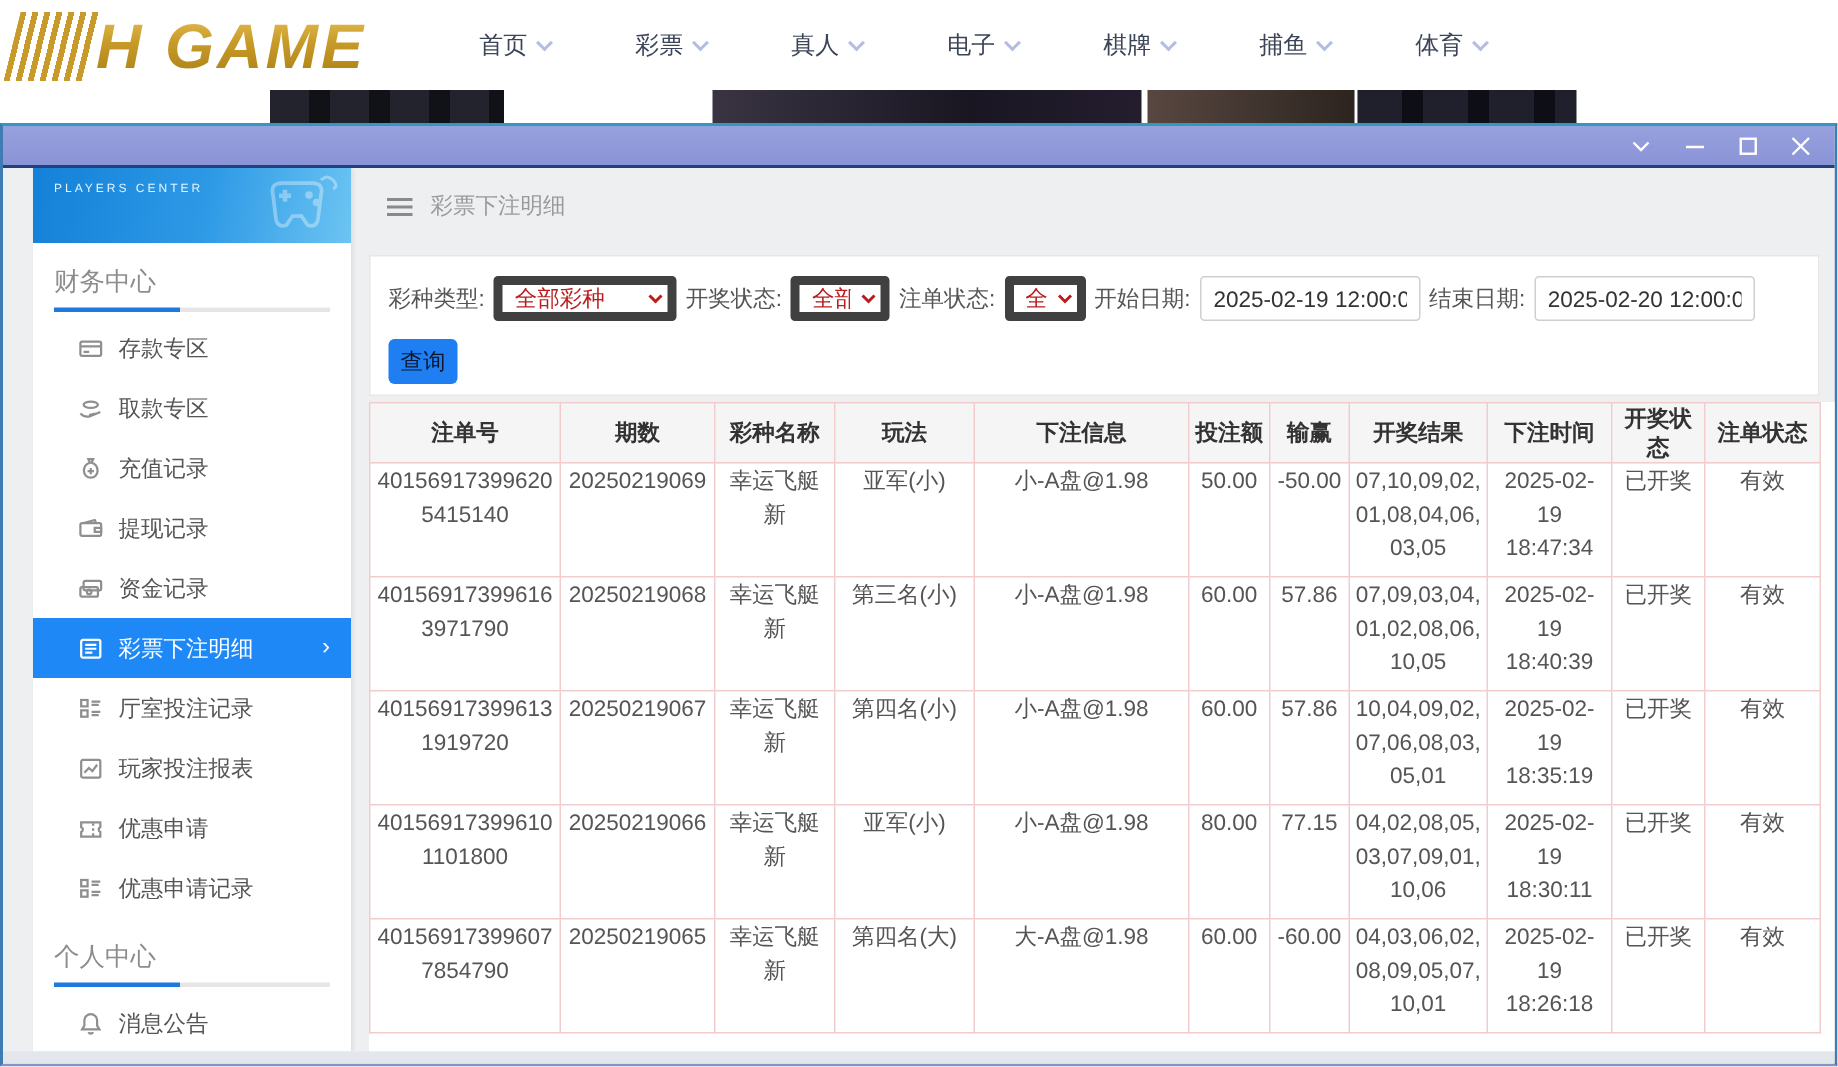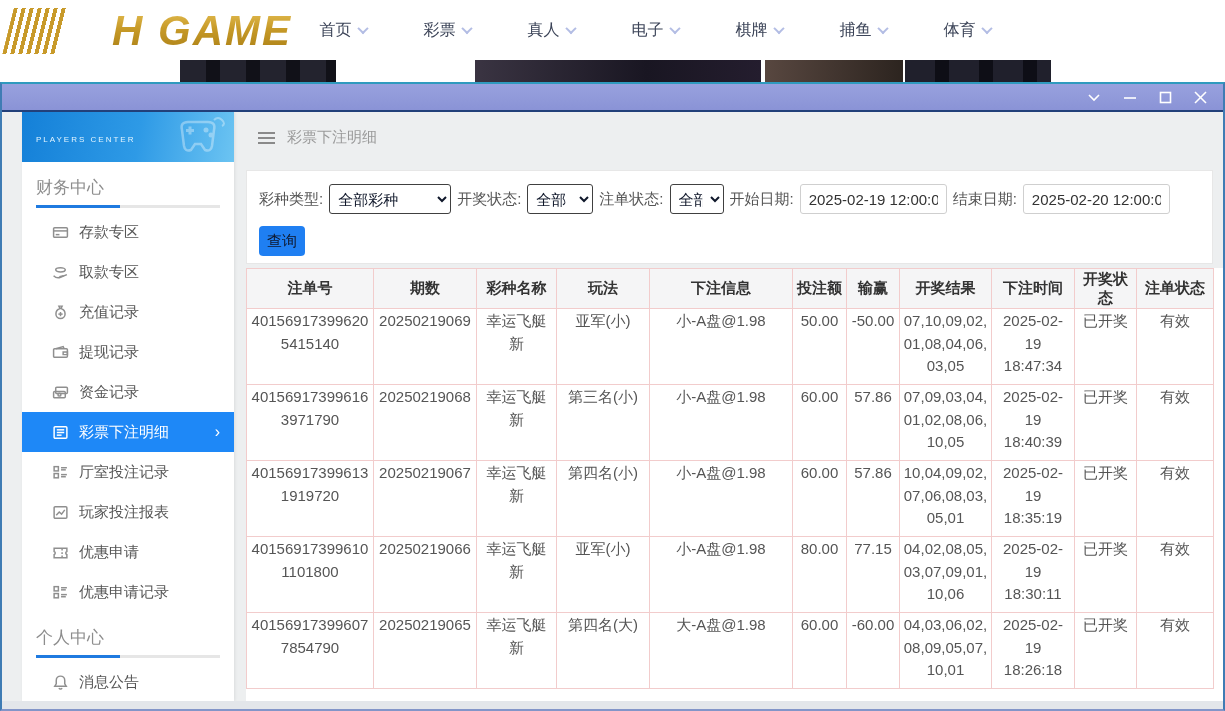--- a/index.html
+++ b/index.html
@@ -8,21 +8,21 @@
   .stage { position:relative; width:1225px; height:711px; background:#fff; }
 
   
   .topbar { position:absolute; left:0; top:0; width:1225px; height:60px; background:#fff; }
   .logo-wrap { position:absolute; left:8px; top:4px; height:54px; display:flex; align-items:center; }
   .logo-stripes { width:54px; height:46px; margin-right:2px; transform:skewX(-14deg);
     background:repeating-linear-gradient(90deg,#c89a2a 0 4px,transparent 4px 8px);
     background-clip:border-box; }
   .logo-text { font-size:42px; font-weight:900; font-style:italic; letter-spacing:2px;
     background:linear-gradient(180deg,#e8c258 0%,#c79a28 45%,#a87d14 100%);
-    -webkit-background-clip:text; background-clip:text; color:transparent;margin-left:48px; }
+    -webkit-background-clip:text; background-clip:text; color:transparent; }
   .main-nav { position:absolute; left:291px; top:0; height:60px; display:flex; }
   .nav-item { width:104px; height:60px; display:flex; align-items:center; justify-content:center;
     gap:7px; font-size:16px; color:#3c4458; cursor:pointer; }
   .chev { width:8px; height:8px; border-right:2px solid #b3bde4; border-bottom:2px solid #b3bde4;
     transform:rotate(45deg) translate(-1px,-1px); display:inline-block; }
 
   
   .frag { position:absolute; top:60px; height:22px; overflow:hidden; }
   .frag-a { left:180px; width:156px; background:repeating-linear-gradient(90deg,#23232e 0 26px,#111118 26px 40px); }
   .frag-b { left:475px; width:286px; background:linear-gradient(90deg,#3a3442,#191622 60%,#241d2e); }
@@ -39,21 +39,21 @@
   .title-sep { height:2px; background:#22407a; }
   .content { position:relative; height:597px; background:#edeff0; overflow:hidden; }
   .window-bottom { position:absolute; left:0; bottom:0; width:100%; height:8px; background:#e3e6ea; }
 
   
   .sidebar { position:absolute; left:20px; top:0; width:212px; height:589px; background:#fff;
     box-shadow:1px 0 3px rgba(0,0,0,.08); overflow:hidden; }
   .side-header { position:relative; height:50px; padding:7px 0 0 14px; overflow:hidden;
     background:linear-gradient(100deg,#1480d8 0%,#2e9ae6 55%,#6cc4f2 100%); }
   .side-header .t1 { font-size:18px; font-weight:bold; color:#fff; letter-spacing:1px; }
-  .side-header .t2 { font-size:8px; color:#e2f4ff; letter-spacing:2px; margin-top:16px; }
+  .side-header .t2 { font-size:8px; color:#e2f4ff; letter-spacing:2px; margin-top:2px; }
   .gamepad { position:absolute; right:6px; top:2px; opacity:.35; }
   .side-section-title { margin:14px 14px 6px 14px; font-size:17px; color:#8d8d8d; }
   .side-divider { height:3px; margin:0 14px 4px 14px;
     background:linear-gradient(to right,#1f7ae0 0 84px,#e6e6e6 84px 100%); }
   .side-item { position:relative; height:40px; display:flex; align-items:center; gap:10px;
     padding-left:30px; font-size:15px; color:#555; cursor:pointer; }
   .side-item .side-icon { width:17px; height:17px; color:#8f8f8f; display:flex; align-items:center; }
   .side-item.active { background:#1e88f7; color:#fff; }
   .side-item.active .side-icon { color:#fff; }
   .side-arrow { position:absolute; right:14px; font-size:16px; color:#fff; display:none; }
@@ -63,22 +63,22 @@
   .main { position:absolute; left:244px; top:0; width:967px; height:589px; }
   .breadcrumb { position:absolute; left:12px; top:16px; display:flex; align-items:center; gap:12px;
     font-size:15px; color:#9a9a9a; }
   .burger { display:inline-flex; flex-direction:column; gap:3px; }
   .burger i { width:17px; height:2px; background:#8a8a8a; }
 
   .filter-card { position:absolute; left:0; top:58px; width:967px; height:94px; background:#fff;
     border:1px solid #e7e7e7; padding:13px 12px; }
   .filter-row { display:flex; align-items:center; gap:6px; font-size:15px; color:#555; flex-wrap:nowrap; }
   .filter-row label { white-space:nowrap; }
-  .filter-row select { height:30px; border:1px solid #404040; border-radius:3px; background:#fff;
-    font-size:15px; color:#0f172a; padding:0 4px; font-family:inherit; }
+  .filter-row select { height:30px; border:6px solid #404040; border-radius:3px; background:#fff;
+    font-size:15px; color:#b91c1c; padding:0 4px; font-family:inherit; }
   .sel-lottery { width:122px; } .sel-draw { width:66px; } .sel-order { width:54px; }
   .filter-row input { height:30px; width:147px; border:1px solid #cfcfcf; border-radius:3px;
     font-size:15px; color:#333; padding:0 8px; font-family:inherit; }
   .btn-search { margin-top:12px; width:46px; height:30px; background:#1f7ff2; color:#0f172a;
     border:none; border-radius:4px; font-size:15px; cursor:pointer; font-family:inherit; }
 
   .table-card { position:absolute; left:0; top:156px; width:1117px; height:433px; background:#fff;
     overflow:hidden; }
   table { width:967px; border-collapse:collapse; table-layout:fixed; }
   th { height:40px; background:#f5f5f6; border:1px solid #f2cccc; font-size:15px; color:#333;

